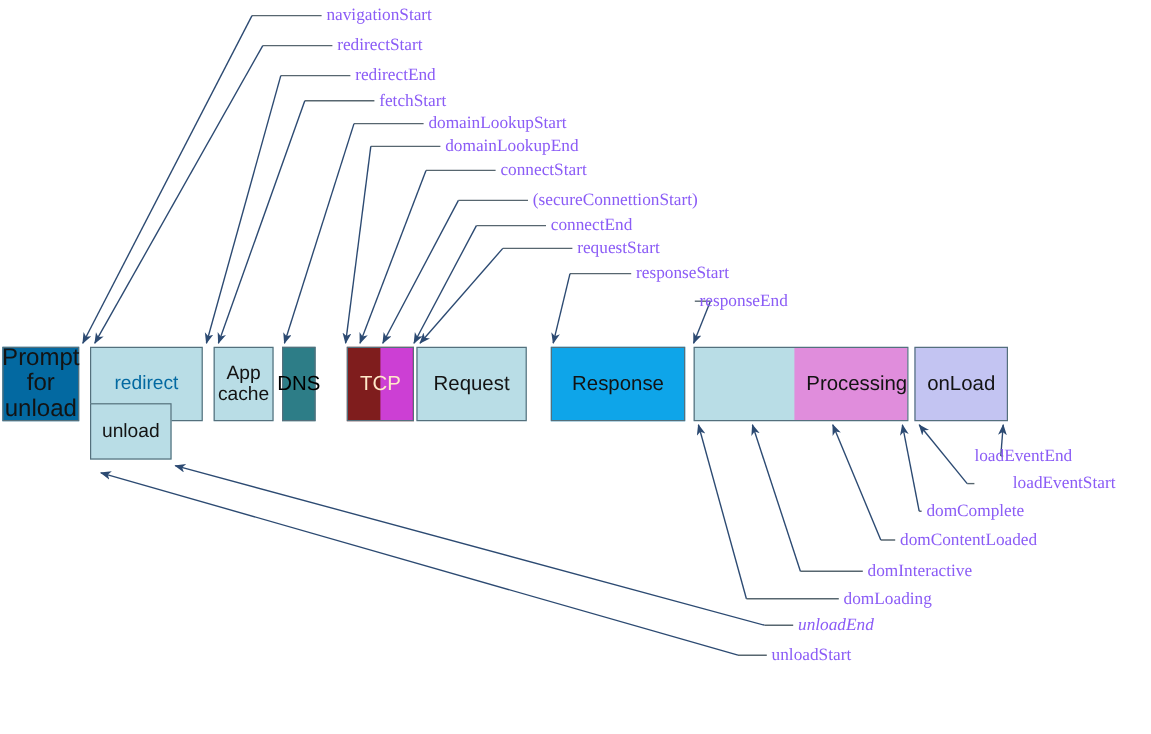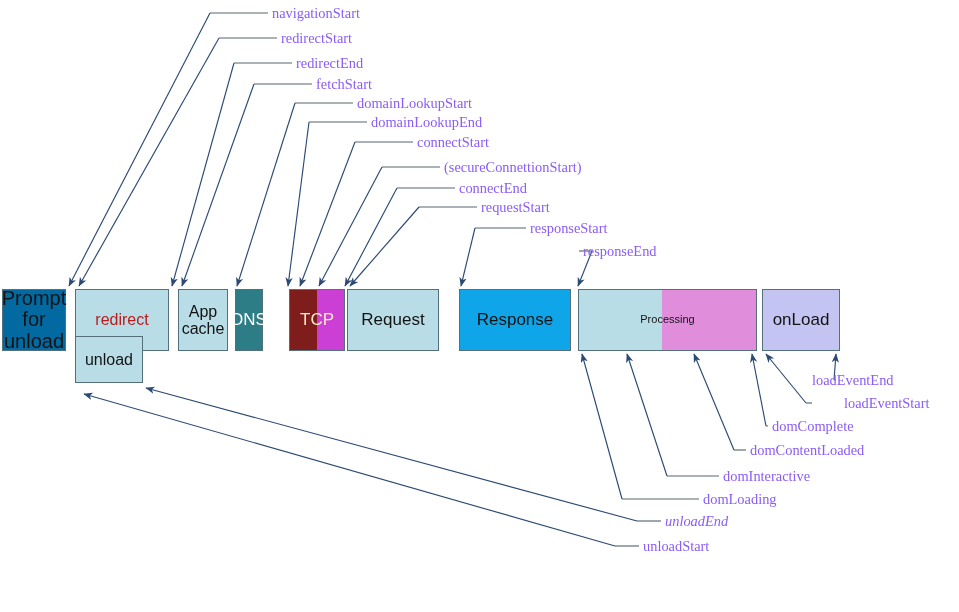--- a/index.html
+++ b/index.html
@@ -109,43 +109,43 @@
           <path d="M639,546 L615,546" fill="none" stroke="#57666f" stroke-width="1.15"></path>
           <path d="M615,546 L84,394" fill="none" stroke="#2c4a72" stroke-width="1.15" marker-end="url(#ahead)"></path>
         </g>
       </g>
   </svg>
 
   <div id="boxes">
       <div class="tl-box" style="left: 2px; top: 289px; width: 64px; height: 62px; background: #0369a1; color: rgb(19, 19, 19); font-size: 20px; border-color: rgb(84, 112, 124); z-index: 2;">
         <span class="tl-label">Prompt<br>for<br>unload</span>
       </div>
-      <div class="tl-box" style="left: 75px; top: 289px; width: 94px; height: 62px; background: rgb(185, 221, 230); color: #b91c1c; font-size: 16px; border-color: rgb(84, 112, 124); z-index: 2;">
+      <div class="tl-box" style="left: 75px; top: 289px; width: 94px; height: 62px; background: rgb(185, 221, 230); color: #0369a1; font-size: 16px; border-color: rgb(84, 112, 124); z-index: 2;">
         <span class="tl-label">redirect</span>
       </div>
       <div class="tl-box" style="left: 75px; top: 336px; width: 68px; height: 47px; background: rgb(185, 221, 230); color: rgb(19, 19, 19); font-size: 16px; border-color: rgb(84, 112, 124); z-index: 4;">
         <span class="tl-label">unload</span>
       </div>
       <div class="tl-box" style="left: 178px; top: 289px; width: 50px; height: 62px; background: rgb(185, 221, 230); color: rgb(19, 19, 19); font-size: 16px; border-color: rgb(84, 112, 124); z-index: 2;">
         <span class="tl-label">App<br>cache</span>
       </div>
-      <div class="tl-box" style="left: 235px; top: 289px; width: 28px; height: 62px; background: rgb(45, 125, 135); color: #ffffff; font-size: 17px; border-color: rgb(84, 112, 124); z-index: 2;">
+      <div class="tl-box" style="left: 235px; top: 289px; width: 28px; height: 62px; background: rgb(45, 125, 135); color: #000000; font-size: 17px; border-color: rgb(84, 112, 124); z-index: 2;">
         <span class="tl-label">DNS</span>
       </div>
       <div class="tl-box" style="left: 289px; top: 289px; width: 56px; height: 62px; background: #7f1d1d; color: rgb(255, 233, 201); font-size: 17px; border-color: rgb(84, 112, 124); z-index: 2;">
         <div class="seg" style="left: 50%; width: 50%; background: rgb(204, 63, 212);"></div>
         <span class="tl-label">TCP</span>
       </div>
       <div class="tl-box" style="left: 347px; top: 289px; width: 92px; height: 62px; background: rgb(185, 221, 230); color: rgb(19, 19, 19); font-size: 17px; border-color: rgb(84, 112, 124); z-index: 2;">
         <span class="tl-label">Request</span>
       </div>
       <div class="tl-box" style="left: 459px; top: 289px; width: 112px; height: 62px; background: #0ea5e9; color: rgb(19, 19, 19); font-size: 17px; border-color: rgb(84, 112, 124); z-index: 2;">
         <span class="tl-label">Response</span>
       </div>
-      <div class="tl-box" style="left: 578px; top: 289px; width: 179px; height: 62px; background: rgb(185, 221, 230); color: rgb(19, 19, 19); font-size: 11px; border-color: rgb(84, 112, 124); z-index: 2;">
+      <div class="tl-box" style="left: 578px; top: 289px; width: 179px; height: 62px; background: rgb(185, 221, 230); color: rgb(19, 19, 19); font-size: 17px; border-color: rgb(84, 112, 124); z-index: 2; justify-content: flex-end;">
         <div class="seg" style="left: 47%; width: 53%; background: rgb(224, 141, 220);"></div>
         <span class="tl-label">Processing</span>
       </div>
       <div class="tl-box" style="left: 762px; top: 289px; width: 78px; height: 62px; background: rgb(195, 196, 242); color: rgb(19, 19, 19); font-size: 17px; border-color: rgb(84, 112, 124); z-index: 2;">
         <span class="tl-label">onLoad</span>
       </div>
     </div>
   <div id="labels-top">
       <span class="lbl" style="left: 272px; top: 6px;">navigationStart</span>
       <span class="lbl" style="left: 281px; top: 31px;">redirectStart</span>

